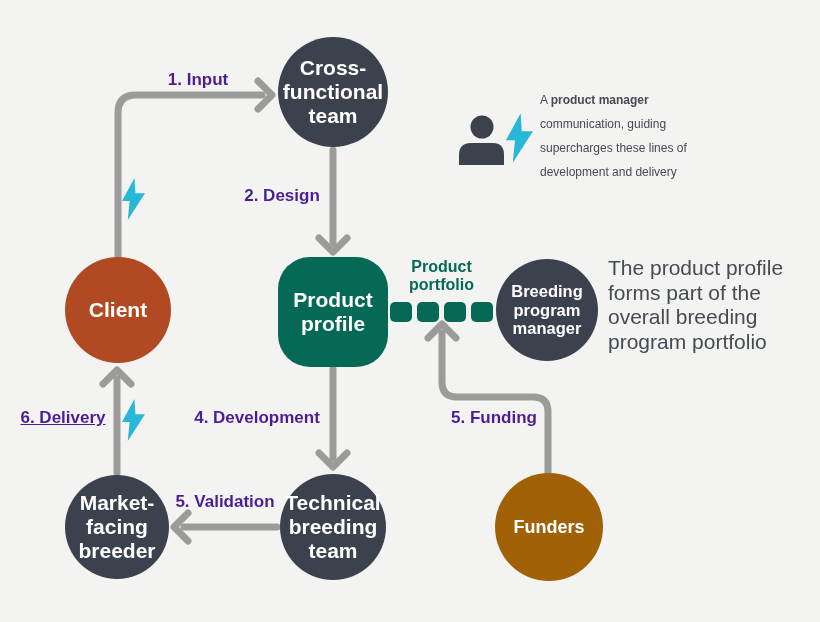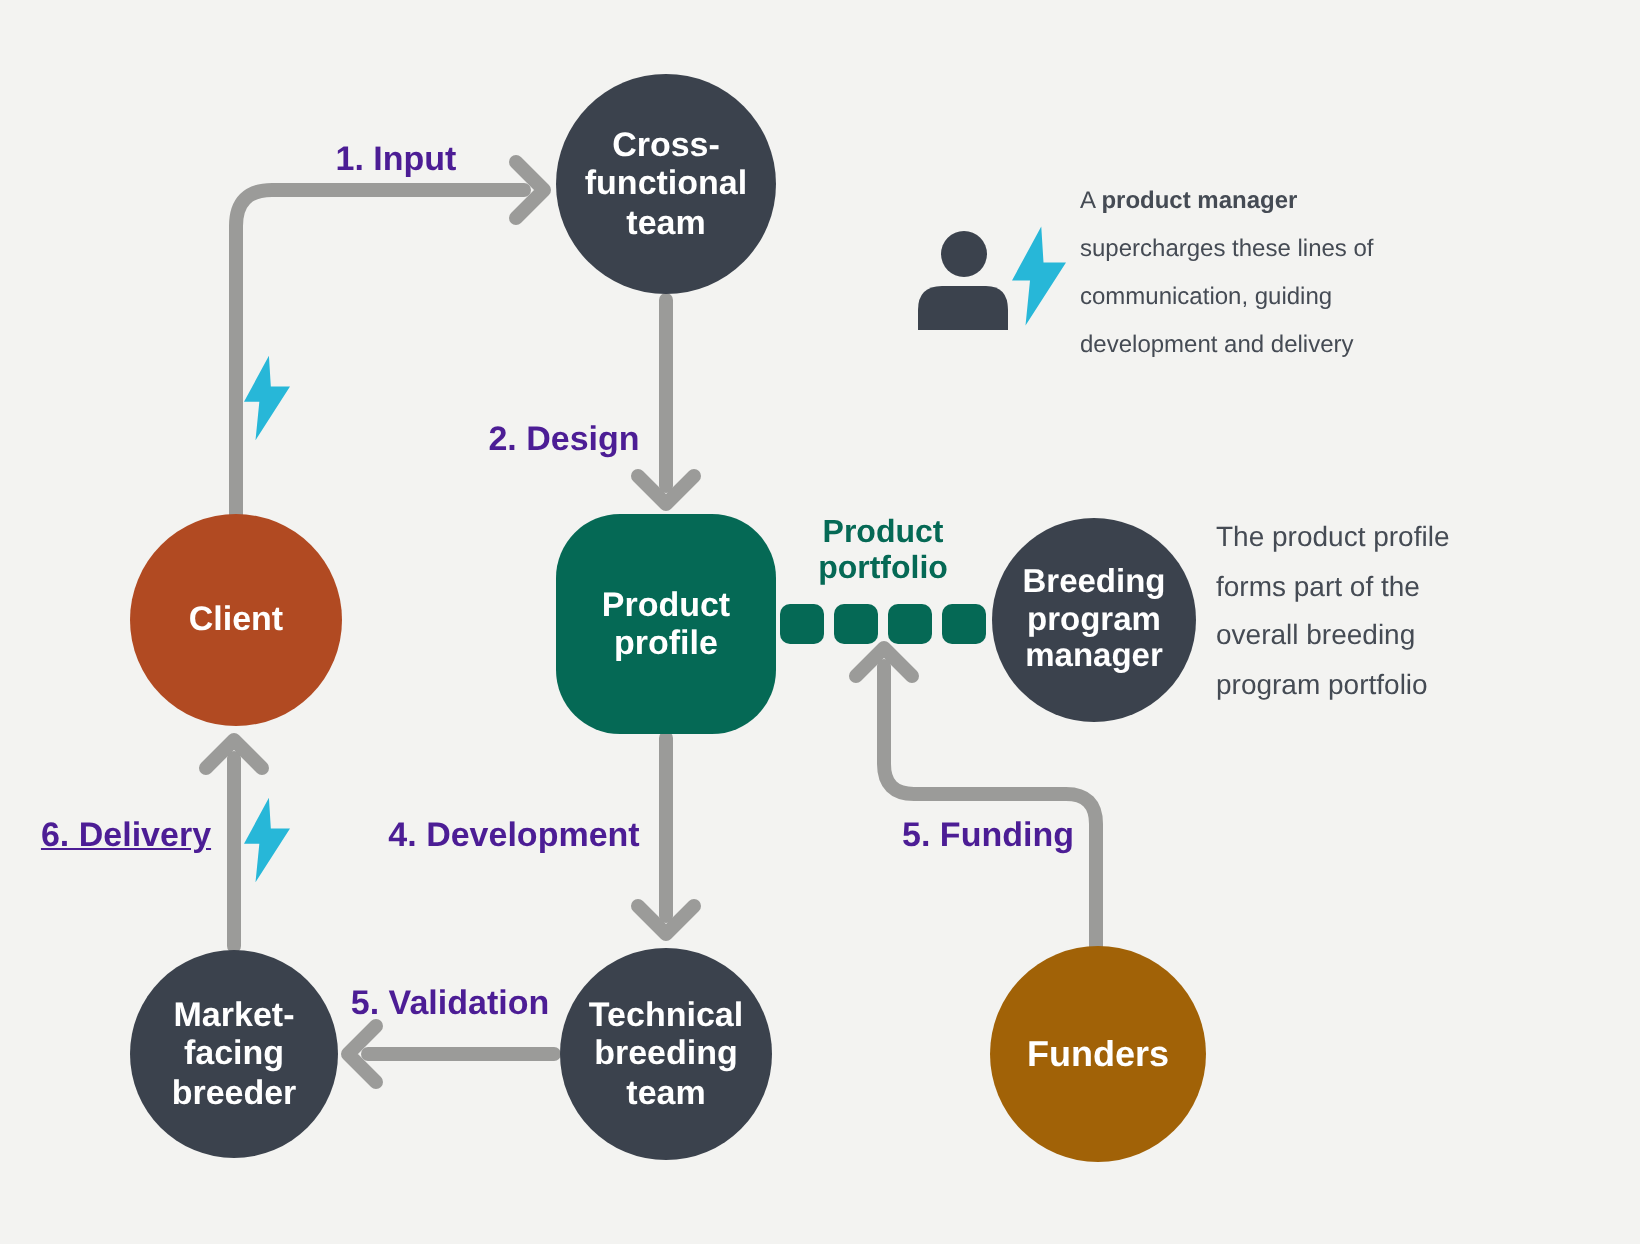--- a/index.html
+++ b/index.html
@@ -13,21 +13,21 @@
     background:#f3f3f1;
     overflow:hidden;
   }
   .arrow-layer{position:absolute;left:0;top:0;z-index:1;}
   .arrow-layer path{stroke:#9b9b99;stroke-width:7;fill:none;stroke-linecap:round;stroke-linejoin:round;}
 
   .node{
     position:absolute;z-index:2;
     display:flex;align-items:center;justify-content:center;
     text-align:center;color:#ffffff;font-weight:bold;
-    font-size:17px;line-height:1.13;
+    font-size:21px;line-height:1.13;
   }
   .circle{border-radius:50%;}
   .dark{background:#3b424d;}
   .rust{background:#b14a22;}
   .blue{background:#a16207;}
   .greenbox{background:#056955;border-radius:32px;}
 
   .n-client{left:65px;top:257px;width:106px;height:106px;align-items:center;}
   .n-cross{left:278px;top:37px;width:110px;height:110px;}
   .n-profile{left:278px;top:257px;width:110px;height:110px;}
@@ -35,21 +35,21 @@
   .n-market{left:65px;top:475px;width:104px;height:104px;}
   .n-technical{left:280px;top:474px;width:106px;height:106px;}
   .n-funders{left:495px;top:473px;width:108px;height:108px;font-size:18px;}
 
   .edge-label{
     position:absolute;z-index:3;
     transform:translate(-50%,-50%);
     font-weight:bold;font-size:17px;color:#4c1d95;white-space:nowrap;
   }
   .l-input{left:198px;top:80px;}
-  .l-design{left:282px;top:196px;margin-top:24px;}
+  .l-design{left:282px;top:196px;}
   .l-funding{left:494px;top:418px;}
   .l-development{left:257px;top:418px;}
   .l-validation{left:225px;top:502px;}
   .l-delivery{left:63px;top:418px;text-decoration:underline;}
 
   .portfolio-label{
     position:absolute;z-index:3;left:390px;top:258px;width:103px;
     text-align:center;color:#056955;font-weight:bold;font-size:16px;line-height:1.1;
   }
   .sq{
@@ -59,21 +59,21 @@
   .sq1{left:390px;} .sq2{left:417px;} .sq3{left:444px;} .sq4{left:471px;}
 
   .icon{position:absolute;z-index:4;}
   .bolt{fill:#27b7d8;}
   .person{fill:#3b424d;}
 
   .para{
     position:absolute;z-index:3;color:#454b54;
   }
   .para-pm{left:540px;top:88px;font-size:12px;line-height:24px;}
-  .para-note{left:608px;top:256px;font-size:14px;line-height:24.5px;}
+  .para-note{left:608px;top:256px;font-size:21px;line-height:24.5px;}
   .para b{font-weight:bold;}
 </style>
 </head>
 <body>
 
 <div class="canvas">
 
   <svg class="arrow-layer" width="820" height="622" viewBox="0 0 820 622">
 
     <path d="M118,262 V113 Q118,95 136,95 H262"></path>
@@ -172,22 +172,22 @@
   <svg class="icon" style="left:458px;top:114px;" width="47" height="52" viewBox="0 0 47 52">
     <circle class="person" cx="24" cy="13" r="11.5"></circle>
     <path class="person" d="M1,51 V41 Q1,29 13,29 H35 Q46,29 46,41 V51 Z"></path>
   </svg>
   <svg class="icon" style="left:506px;top:112px;" width="27" height="52" viewBox="0 0 24 44">
     <polygon class="bolt" points="13,0 0,24 8,24 6,44 24,16 14,16"></polygon>
   </svg>
 
   <div class="para para-pm">
     <div><span>A </span><b>product manager</b></div>
+    <div>communication, guiding</div>
     <div>supercharges these lines of</div>
-    <div>communication, guiding</div>
     <div>development and delivery</div>
   </div>
 
   <div class="para para-note">
     <div>The product profile</div>
     <div>forms part of the</div>
     <div>overall breeding</div>
     <div>program portfolio</div>
   </div>
 

